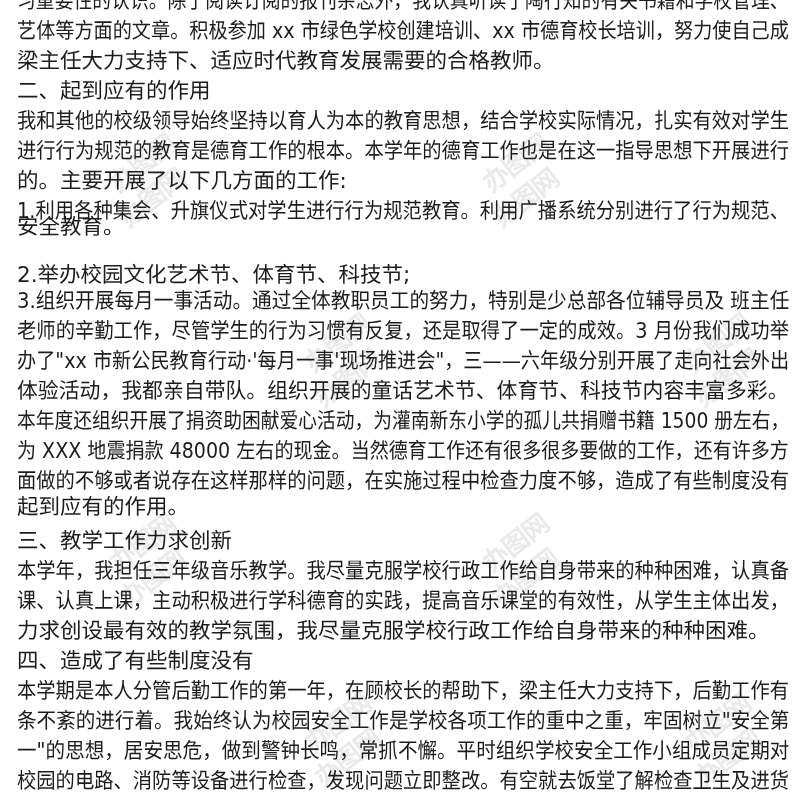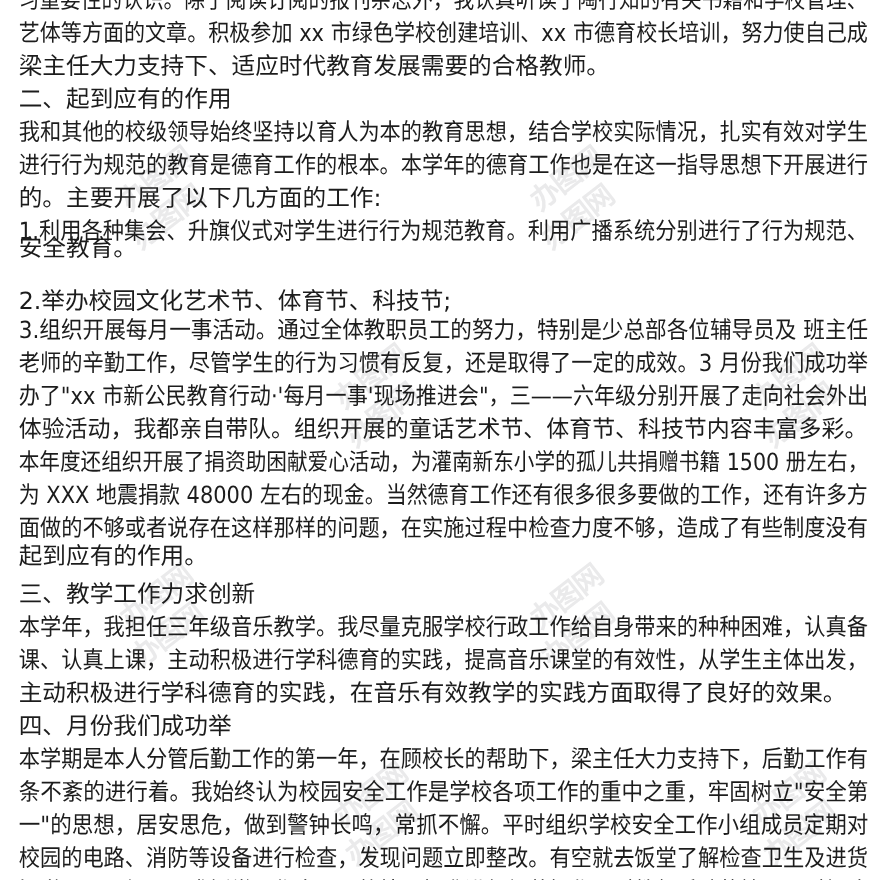--- a/index.html
+++ b/index.html
@@ -104,22 +104,22 @@
       <div class="doc-line" style="top: 316px; transform-origin: left center; transform: scaleX(0.898719);">老师的辛勤工作，尽管学生的行为习惯有反复，还是取得了一定的成效。3 月份我们成功举</div>
       <div class="doc-line" style="top: 346px; transform-origin: left center; transform: scaleX(0.891455);">办了"xx 市新公民教育行动·'每月一事'现场推进会"，三——六年级分别开展了走向社会外出</div>
       <div class="doc-line" style="top: 376px; transform-origin: left center; transform: scaleX(0.969849);">体验活动，我都亲自带队。组织开展的童话艺术节、体育节、科技节内容丰富多彩。</div>
       <div class="doc-line" style="top: 406px; transform-origin: left center; transform: scaleX(0.872316);">本年度还组织开展了捐资助困献爱心活动，为灌南新东小学的孤儿共捐赠书籍 1500 册左右，</div>
       <div class="doc-line" style="top: 436px; transform-origin: left center; transform: scaleX(0.886338);">为 XXX 地震捐款 48000 左右的现金。当然德育工作还有很多很多要做的工作，还有许多方</div>
       <div class="doc-line" style="top: 466px; transform-origin: left center; transform: scaleX(0.897674);">面做的不够或者说存在这样那样的问题，在实施过程中检查力度不够，造成了有些制度没有</div>
       <div class="doc-line" style="top: 492px;">起到应有的作用。</div>
       <div class="doc-line heading" style="top: 526px;">三、教学工作力求创新</div>
       <div class="doc-line" style="top: 556px; transform-origin: left center; transform: scaleX(0.897674);">本学年，我担任三年级音乐教学。我尽量克服学校行政工作给自身带来的种种困难，认真备</div>
       <div class="doc-line" style="top: 586px; transform-origin: left center; transform: scaleX(0.897674);">课、认真上课，主动积极进行学科德育的实践，提高音乐课堂的有效性，从学生主体出发，</div>
-      <div class="doc-line" style="top: 616px;">主动积极进行学科德育的实践，在音乐有效教学的实践方面取得了良好的效果。</div>
-      <div class="doc-line heading" style="top: 646px;">四、月份我们成功举</div>
+      <div class="doc-line" style="top: 616px;">力求创设最有效的教学氛围，我尽量克服学校行政工作给自身带来的种种困难。</div>
+      <div class="doc-line heading" style="top: 646px;">四、造成了有些制度没有</div>
       <div class="doc-line" style="top: 676px; transform-origin: left center; transform: scaleX(0.897674);">本学期是本人分管后勤工作的第一年，在顾校长的帮助下，梁主任大力支持下，后勤工作有</div>
       <div class="doc-line" style="top: 706px; transform-origin: left center; transform: scaleX(0.910377);">条不紊的进行着。我始终认为校园安全工作是学校各项工作的重中之重，牢固树立"安全第</div>
       <div class="doc-line" style="top: 736px; transform-origin: left center; transform: scaleX(0.910377);">一"的思想，居安思危，做到警钟长鸣，常抓不懈。平时组织学校安全工作小组成员定期对</div>
       <div class="doc-line" style="top: 766px; transform-origin: left center; transform: scaleX(0.897674);">校园的电路、消防等设备进行检查，发现问题立即整改。有空就去饭堂了解检查卫生及进货</div>
       <div class="doc-line" style="top: 796px; transform-origin: left center; transform: scaleX(0.897674);">渠道是否正规。要求饭堂工作人员严格按照标准进行规范操作，对教师反映的情况及时解决</div>
     </div>
 
 </div>
 
 </body></html>

